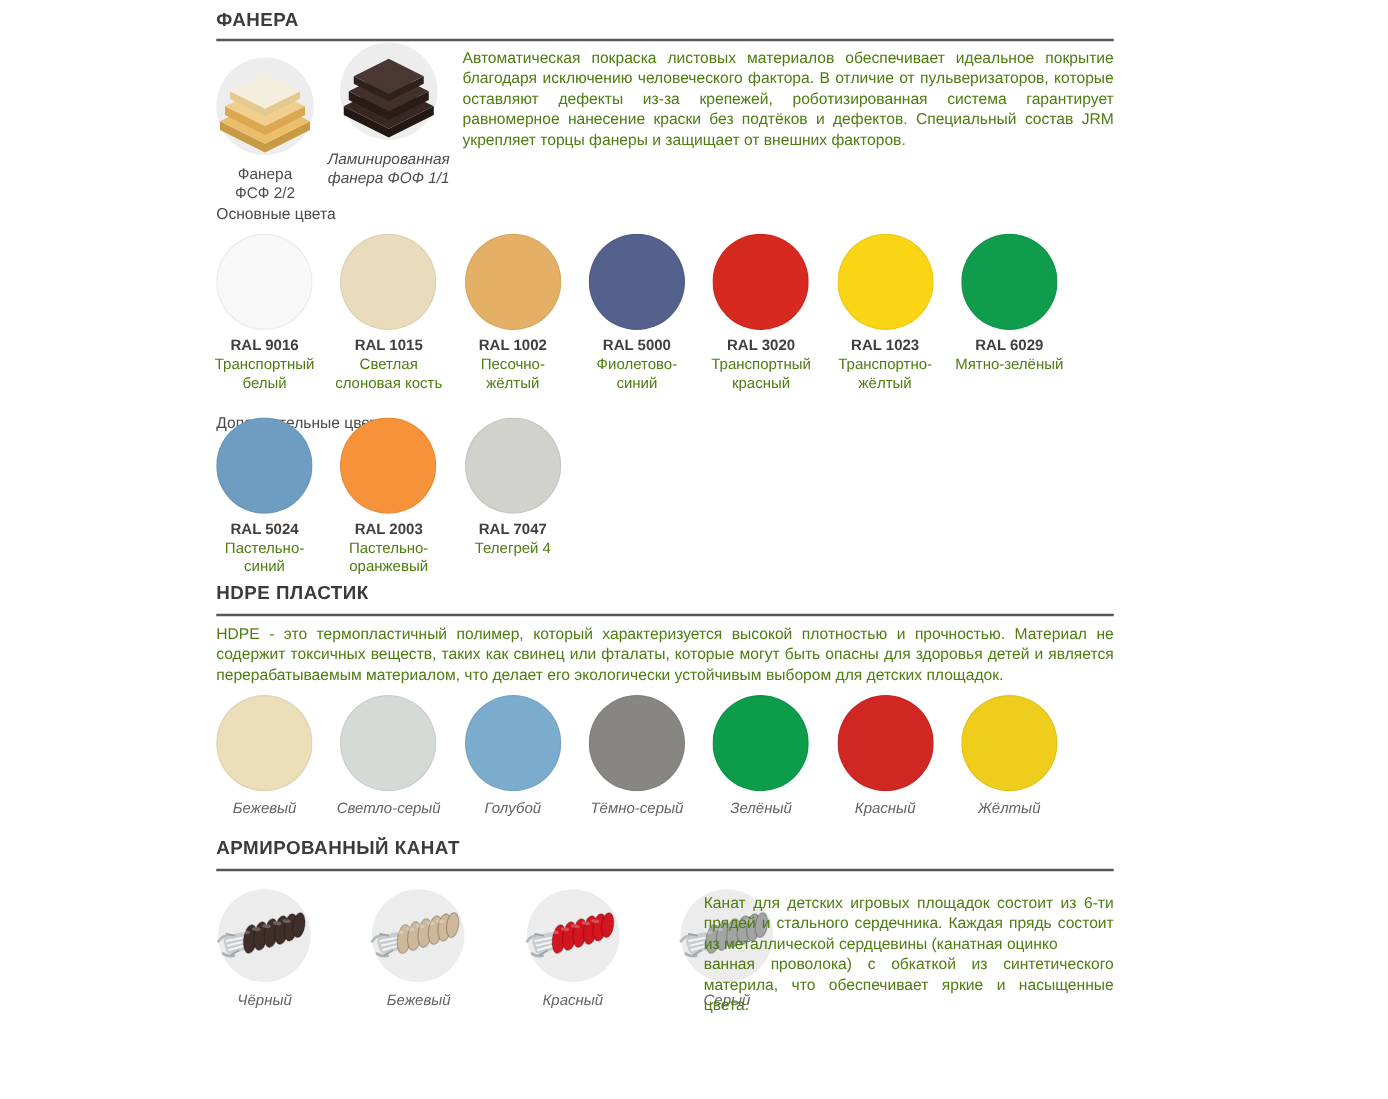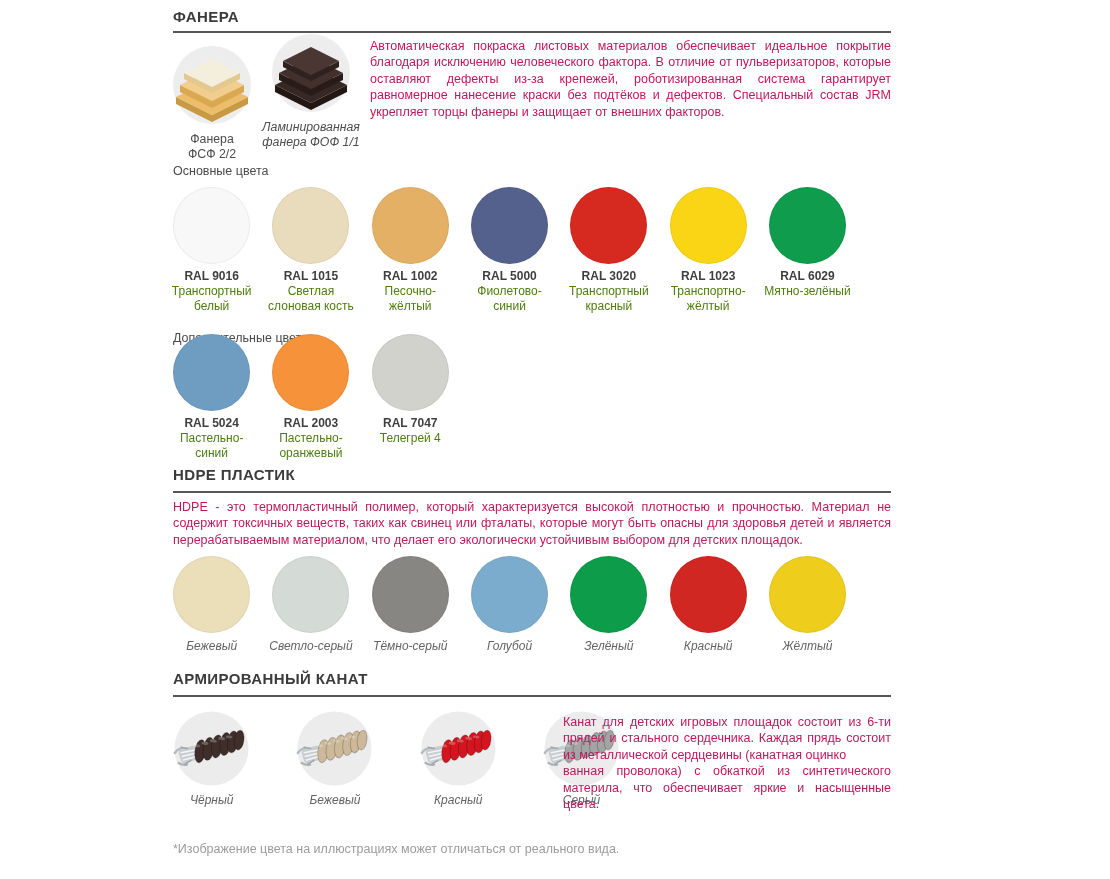--- a/index.html
+++ b/index.html
@@ -6,21 +6,21 @@
   .page {
     position:relative; width:1110px; height:879px; background:#ffffff;
     font-family:"Liberation Sans", sans-serif; overflow:hidden;
   }
   .section-heading {
     position:absolute; font-size:15px; font-weight:bold; color:#3b3b3b;
     letter-spacing:0.4px; white-space:nowrap;
   }
   .rule { position:absolute; left:173px; width:718px; height:2px; background:#57575a; }
   .para {
-    position:absolute; font-size:12.5px; line-height:16.4px; color:#be185d;
+    position:absolute; font-size:12.5px; line-height:16.4px; color:#4d7c0f;
     text-align:justify; white-space:pre-line;
   }
   .sub-heading { position:absolute; left:173px; font-size:12.5px; color:#4a4a4a; }
   .swatch-row { position:absolute; left:162px; display:flex; }
   .swatch-cell { width:99.3px; display:flex; flex-direction:column; align-items:center; }
   .swatch-circle {
     width:77px; height:77px; border-radius:50%;
     border:1px solid rgba(0,0,0,0.05); box-sizing:border-box; flex:none;
   }
   .swatch-code { margin-top:5px; font-size:12px; font-weight:bold; color:#3f3f3f; white-space:nowrap; }
@@ -166,27 +166,27 @@
         <div class="swatch-circle" style="background: rgb(235, 223, 186);"></div>
         <div class="swatch-label">Бежевый</div>
       </div>
 
       <div class="swatch-cell">
         <div class="swatch-circle" style="background: rgb(212, 219, 215);"></div>
         <div class="swatch-label">Светло-серый</div>
       </div>
 
       <div class="swatch-cell">
+        <div class="swatch-circle" style="background: rgb(124, 172, 205);"></div>
+        <div class="swatch-label">Голубой</div>
+      </div>
+
+      <div class="swatch-cell">
         <div class="swatch-circle" style="background: rgb(136, 134, 131);"></div>
         <div class="swatch-label">Тёмно-серый</div>
-      </div>
-
-      <div class="swatch-cell">
-        <div class="swatch-circle" style="background: rgb(124, 172, 205);"></div>
-        <div class="swatch-label">Голубой</div>
       </div>
 
       <div class="swatch-cell">
         <div class="swatch-circle" style="background: rgb(13, 156, 74);"></div>
         <div class="swatch-label">Зелёный</div>
       </div>
 
       <div class="swatch-cell">
         <div class="swatch-circle" style="background: rgb(208, 39, 34);"></div>
         <div class="swatch-label">Красный</div>
@@ -324,15 +324,14 @@
             </g>
           </g>
         </svg>
         <div class="swatch-label">Серый</div>
       </div>
     </div>
 
   <div class="para" style="left:563px; top:714px; width:328px;">Канат для детских игровых площадок состоит из 6-ти прядей и стального сердечника. Каждая прядь состоит из металлической сердцевины (канатная оцинко
 ванная проволока) с обкаткой из синтетического материла, что обеспечивает яркие и насыщенные цвета.</div>
 
-  <div class="footnote">*Изображение цвета на иллюстрациях может отличаться от реального вида.</div>
 
 </div>
 
 </body></html>

